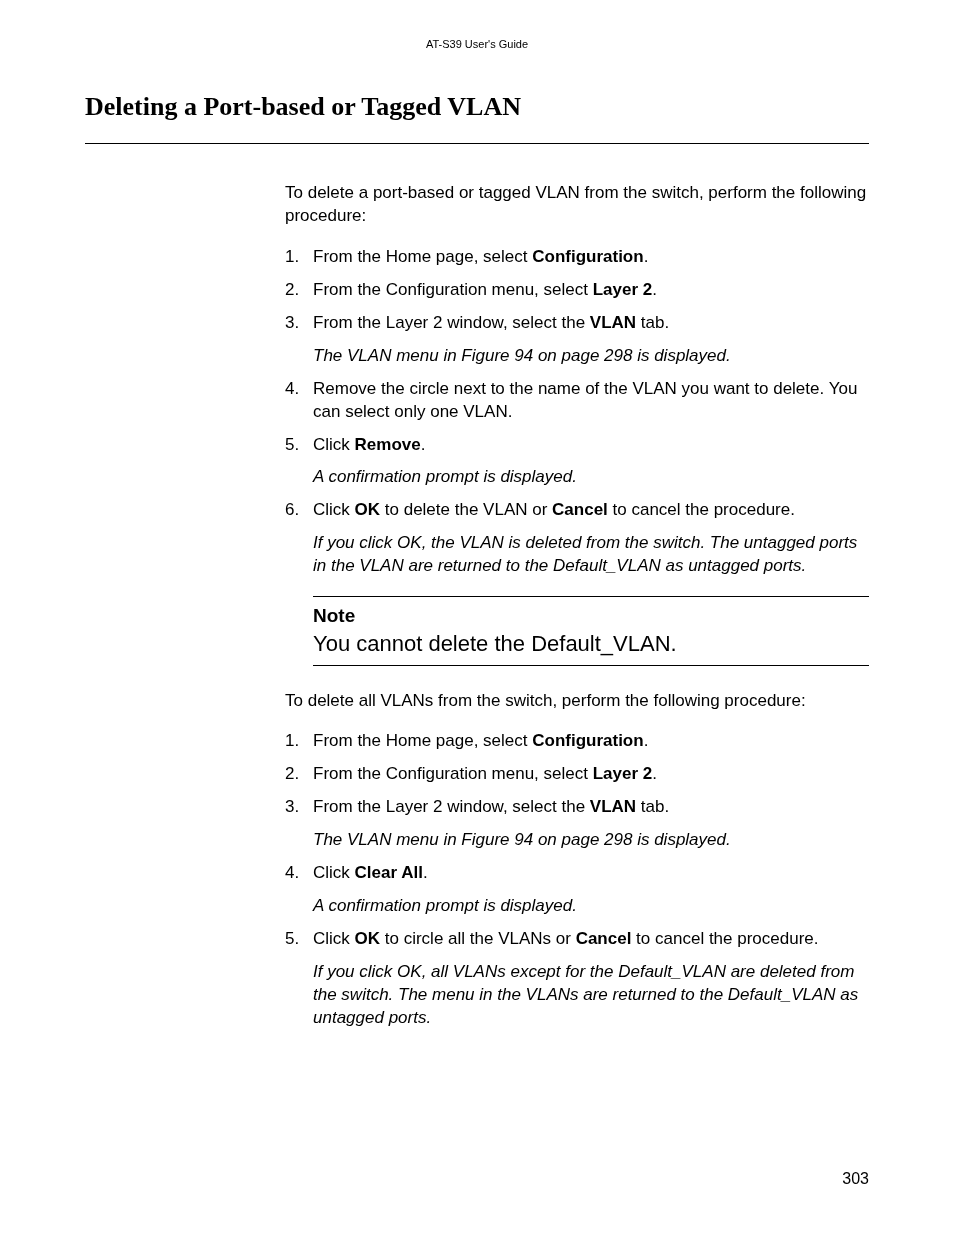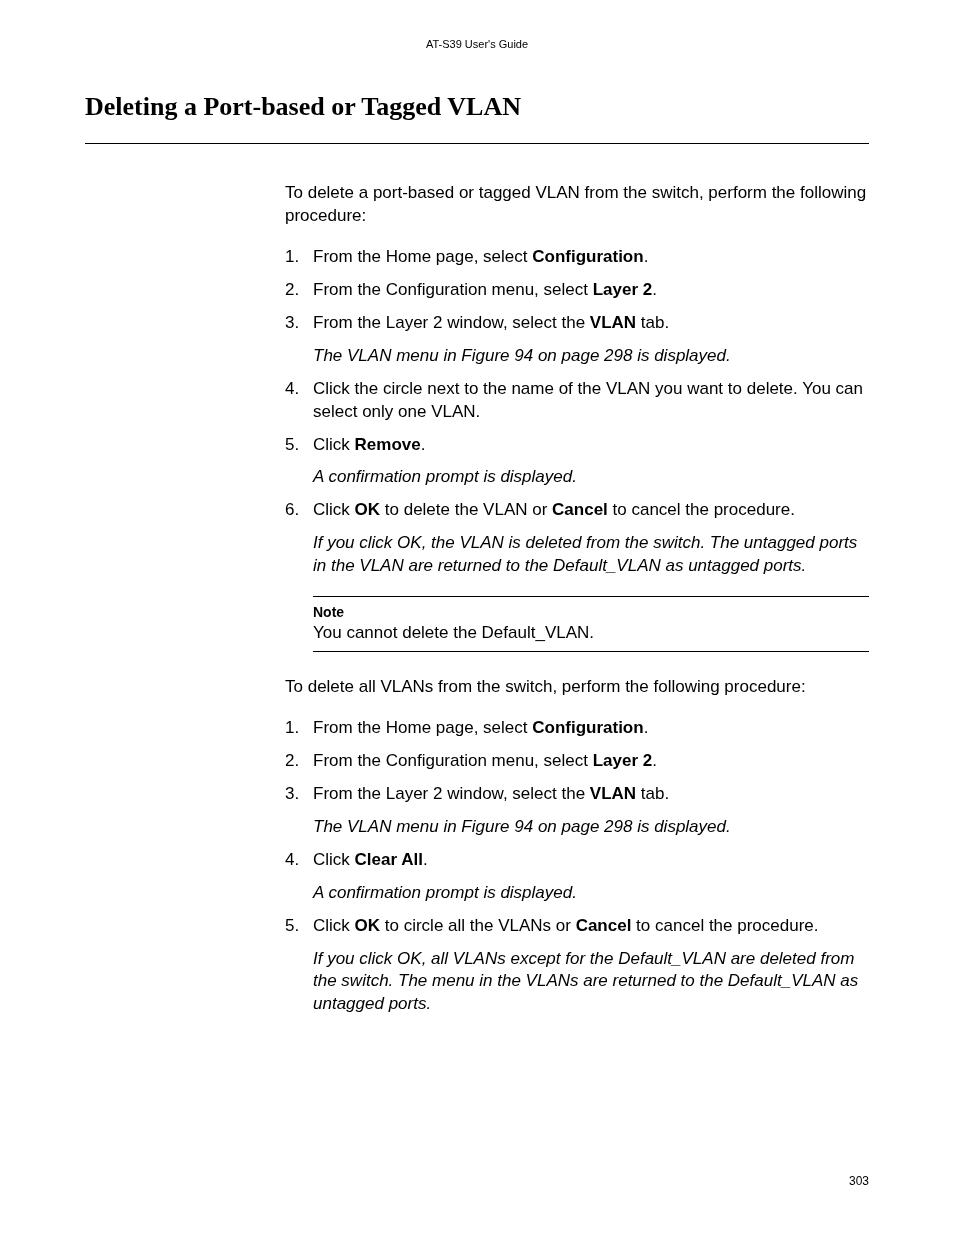--- a/index.html
+++ b/index.html
@@ -64,33 +64,33 @@
     .note-box {
       margin-left: 28px;
       margin-top: 18px;
       margin-bottom: 24px;
       border-top: 1px solid #000;
       border-bottom: 1px solid #000;
       padding: 6px 0 6px 0;
     }
     .note-title {
       font-weight: bold;
-      font-size: 14px;
+      font-size: 19px;
     }
     .note-body {
-      font-size: 17px;
+      font-size: 22px;
     }
     .bold {
       font-weight: bold;
     }
     .page-number {
       position: absolute;
       bottom: 47px;
       right: 85px;
-      font-size: 12px;
+      font-size: 16px;
       font-family: Arial, Helvetica, sans-serif;
     }
   </style>
 </head>
 <body>
 
 <div class="header">AT-S39 User's Guide</div>
 
 <h1 class="title">Deleting a Port-based or Tagged VLAN</h1>
 
@@ -103,21 +103,21 @@
       <span>From the Home page, select </span><span class="bold">Configuration</span><span>.</span>
     </li>
     <li>
       <span>From the Configuration menu, select </span><span class="bold">Layer 2</span><span>.</span>
     </li>
     <li>
       <span>From the Layer 2 window, select the </span><span class="bold">VLAN</span><span> tab.</span>
       <p class="sub">The VLAN menu in Figure 94 on page 298 is displayed.</p>
     </li>
     <li>
-      <span>Click the circle next to the name of the VLAN you want to delete. You can select only one VLAN.</span>
+      <span>Remove the circle next to the name of the VLAN you want to delete. You can select only one VLAN.</span>
     </li>
     <li>
       <span>Click </span><span class="bold">Remove</span><span>.</span>
       <p class="sub">A confirmation prompt is displayed.</p>
     </li>
     <li>
       <span>Click </span><span class="bold">OK</span><span> to delete the VLAN or </span><span class="bold">Cancel</span><span> to cancel the procedure.</span>
       <p class="sub">If you click OK, the VLAN is deleted from the switch. The untagged ports in the VLAN are returned to the Default_VLAN as untagged ports.</p>
     </li>
   </ol>

